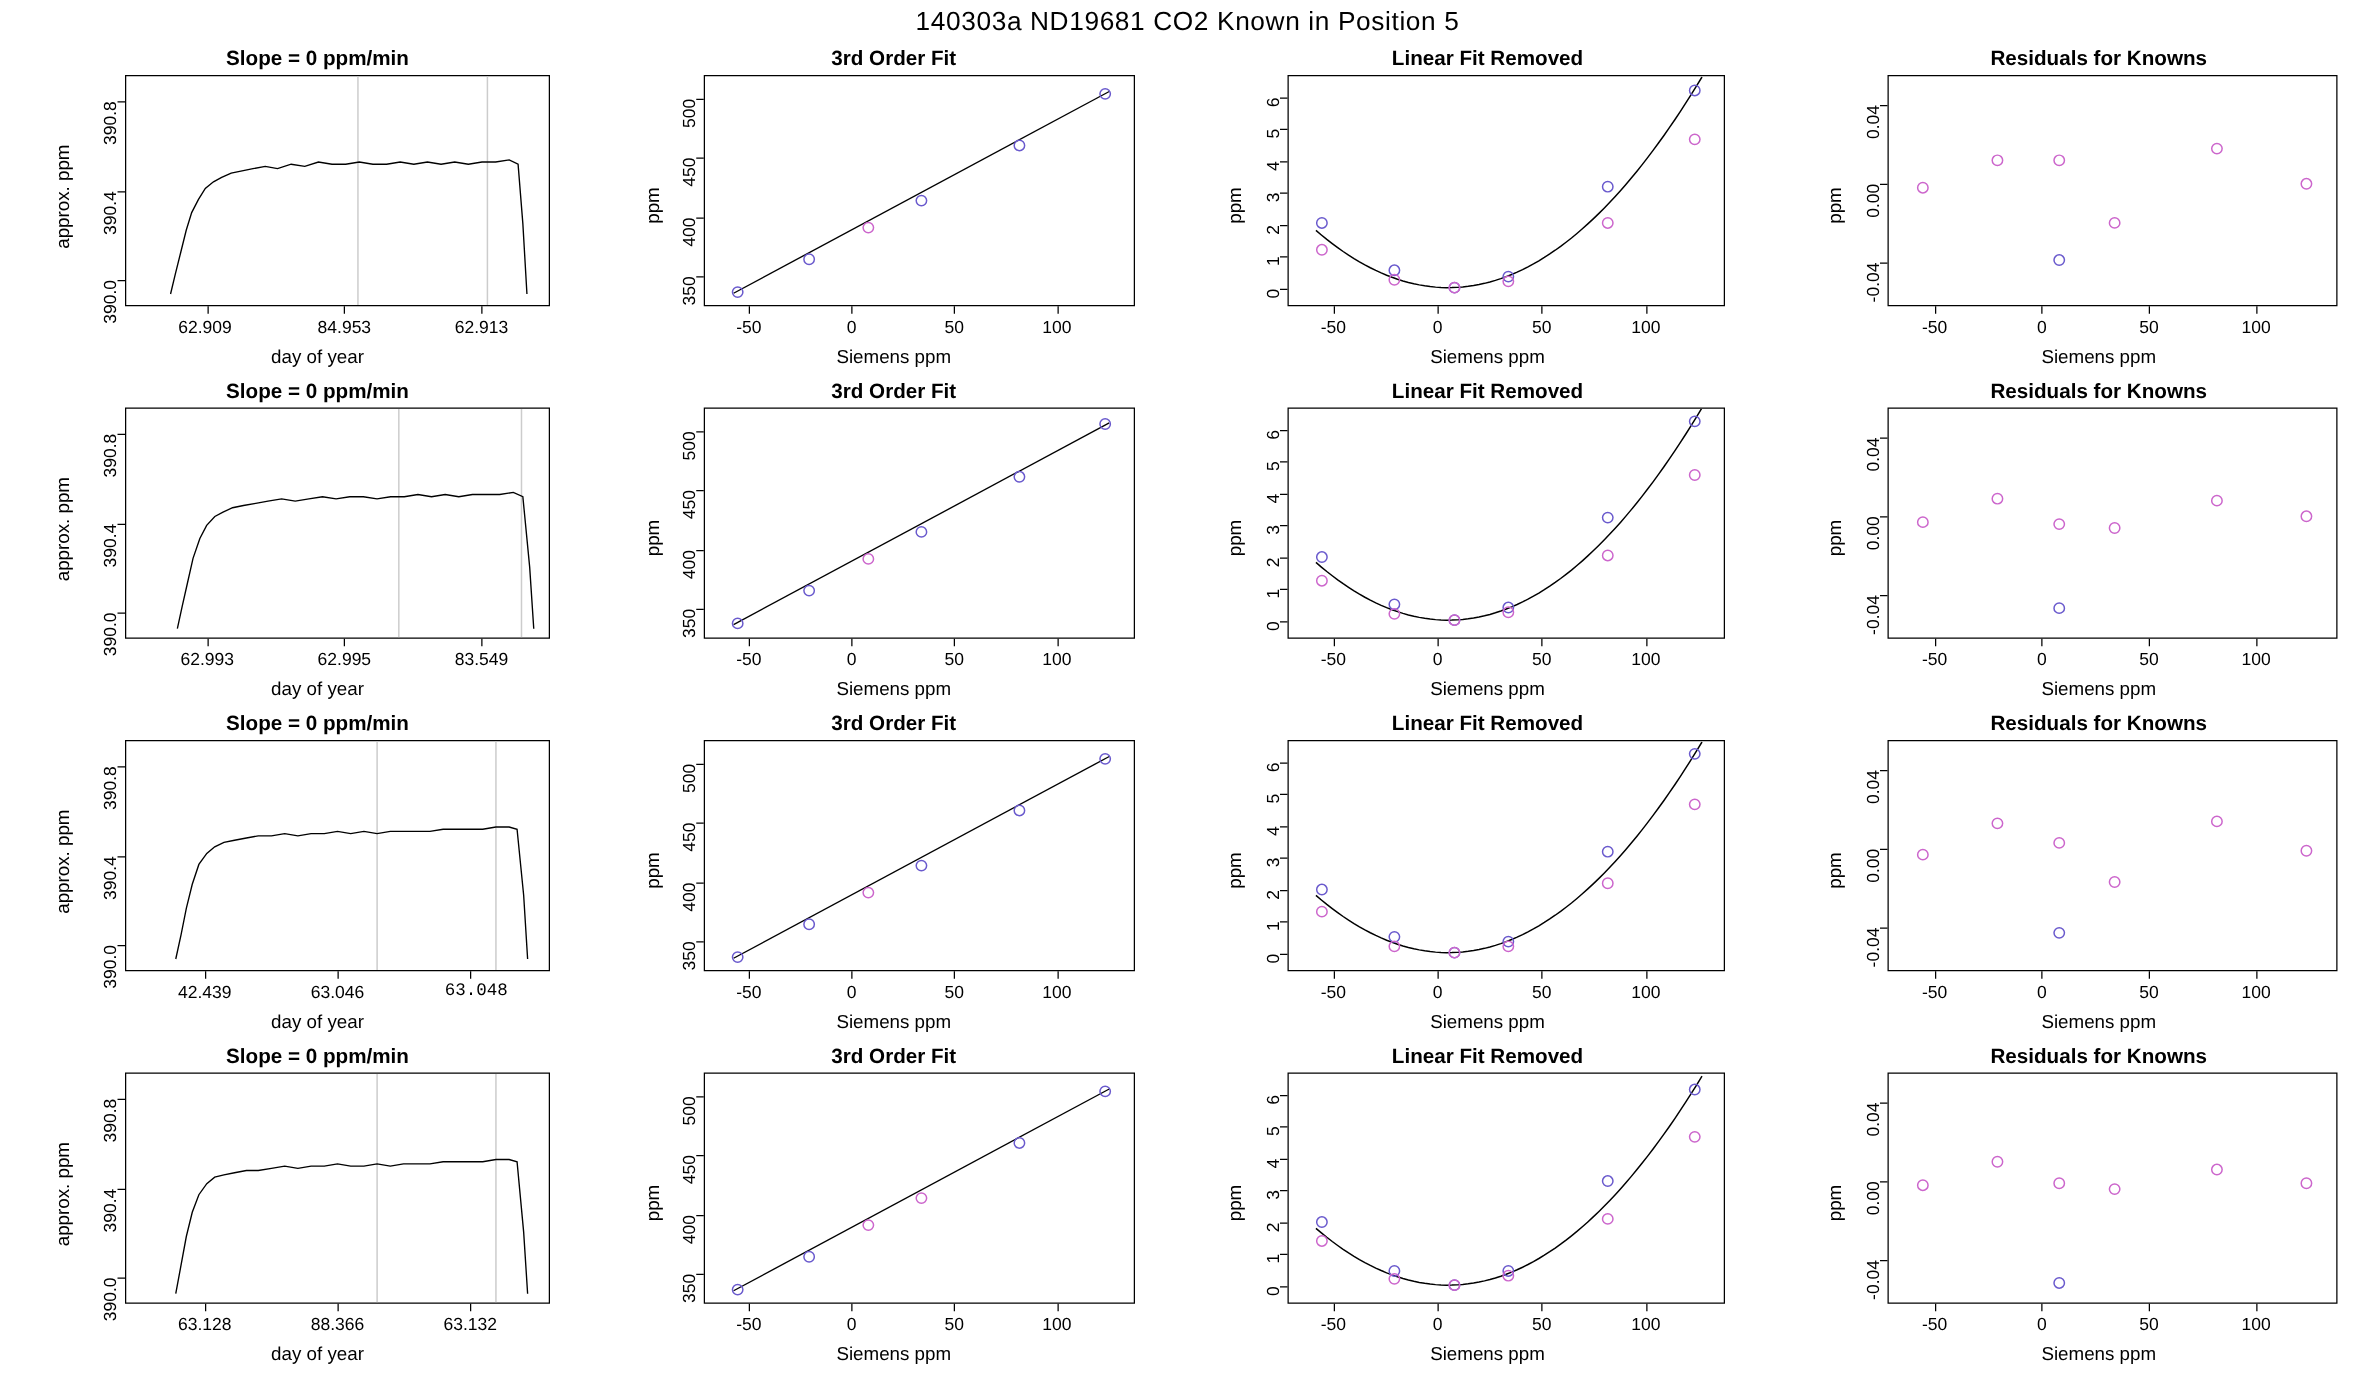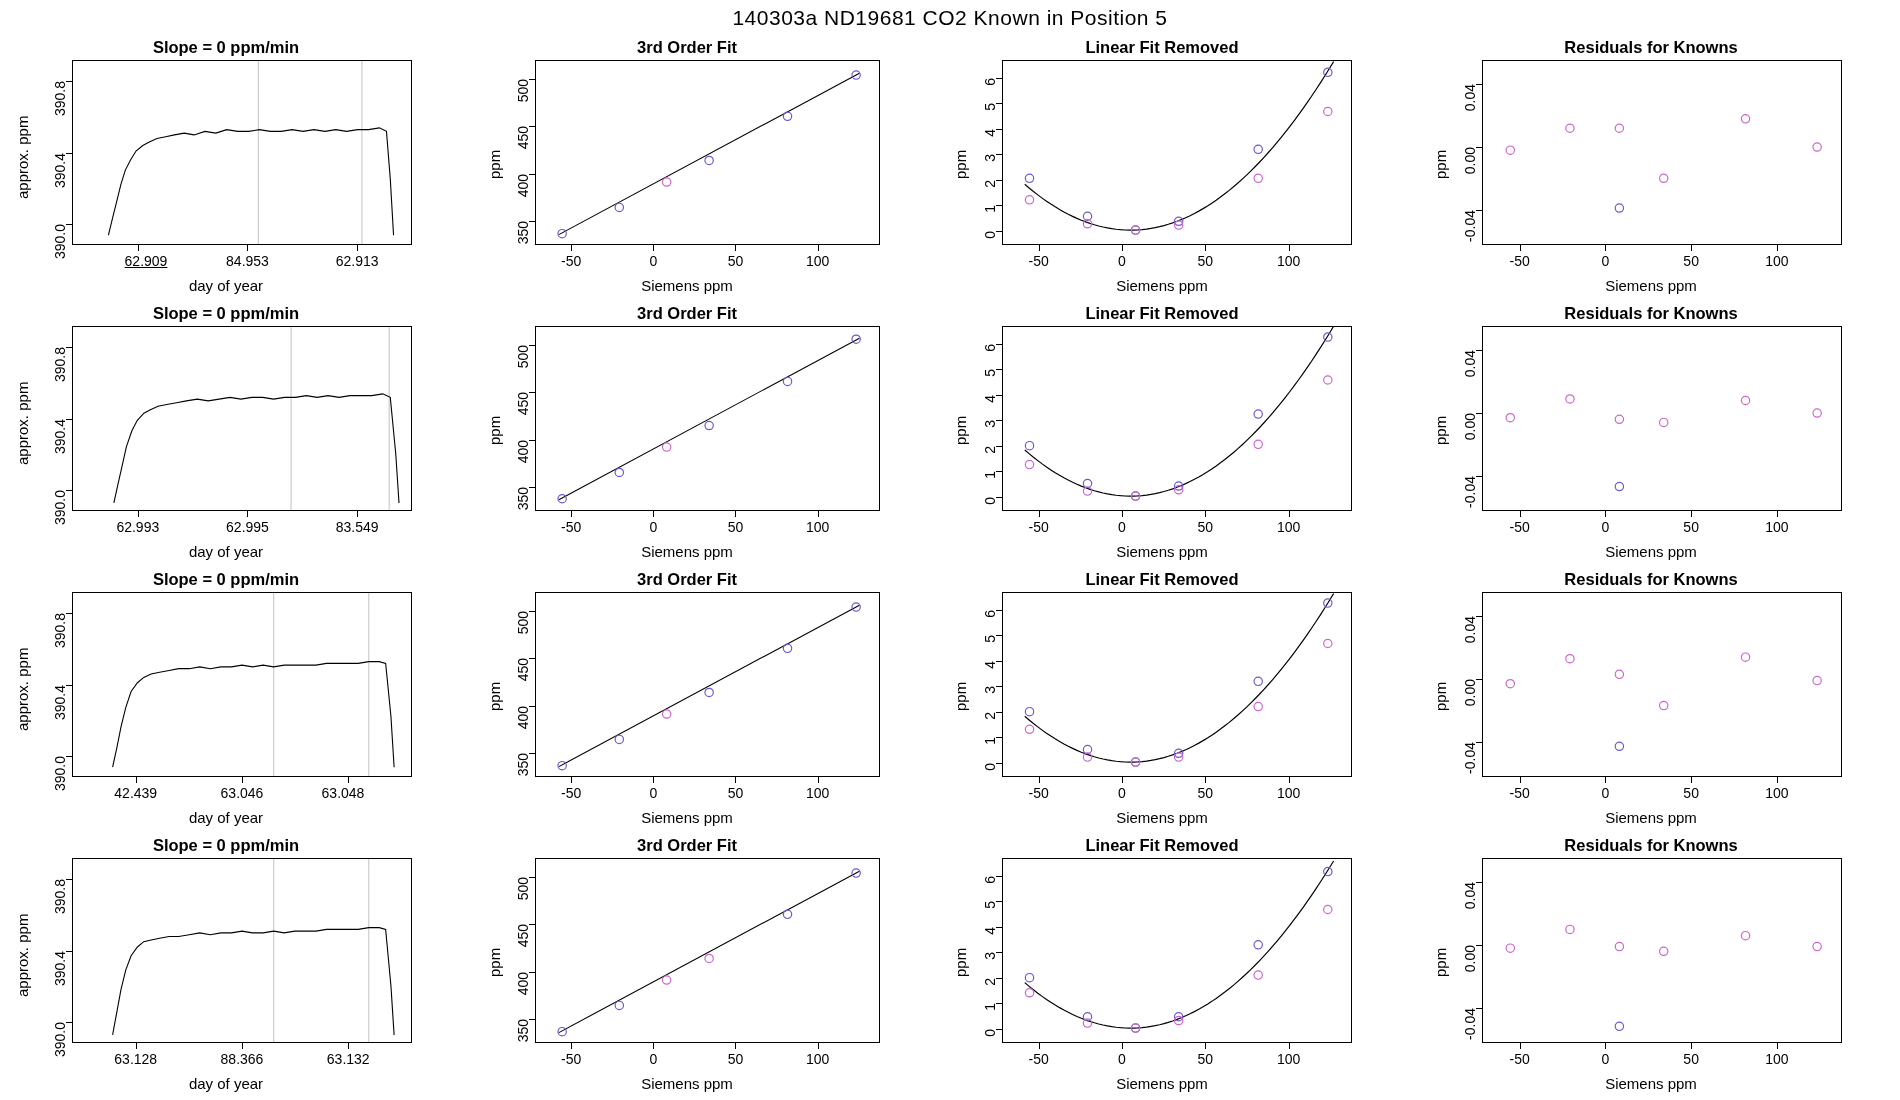--- a/index.html
+++ b/index.html
@@ -13,21 +13,21 @@
 
   .main-title{
     position:absolute;top:6px;left:0;width:1900px;
     text-align:center;font-size:21px;letter-spacing:0.5px;
   }
 
   .grid{
     position:absolute;top:34px;left:0;width:1900px;height:1066px;
   }
   .row{position:relative;width:1900px;height:266px;}
-  .cell{position:absolute;top:0;height:266px;}
+  .cell{position:absolute;top:0;height:266px;margin-left:28px;}
   .c0{left:0px;width:452px;}
   .c1{left:452px;width:470px;}
   .c2{left:922px;width:480px;}
   .c3{left:1402px;width:498px;}
 
   .panel-title{
     position:absolute;top:4px;left:0;width:100%;
     text-align:center;font-size:16.5px;font-weight:bold;
   }
 
@@ -81,21 +81,21 @@
       <div class="row">
         <div class="cell c0">
           <div class="panel-title">Slope =  0  ppm/min</div>
           <div class="plot p0">
             <svg class="svgfull" viewBox="0 0 340 185" preserveAspectRatio="none">
               <line x1="186.45161290318808" y1="0" x2="186.45161290318808" y2="185" stroke="#cccccc" stroke-width="1.2"></line>
               <line x1="290.6451612902409" y1="0" x2="290.6451612902409" y2="185" stroke="#cccccc" stroke-width="1.2"></line>
               <path d="M35.65 176.11 L39.48 160.10 L43.87 142.31 L48.26 124.52 L52.65 110.29 L58.13 99.62 L63.61 90.72 L70.19 85.38 L76.77 81.83 L84.45 78.27 L93.23 76.49 L102.00 74.71 L111.87 72.93 L121.74 74.71 L132.71 71.15 L143.68 72.93 L154.65 69.38 L165.61 71.15 L176.58 71.15 L187.55 69.38 L198.52 71.15 L209.48 71.15 L220.45 69.38 L231.42 71.15 L242.39 69.38 L253.35 71.15 L264.32 69.38 L275.29 71.15 L286.26 69.38 L297.23 69.38 L308.19 67.60 L315.32 71.15 L319.16 119.18 L322.45 176.11 " fill="none" stroke="#000000" stroke-width="1.1"></path>
             </svg>
           </div>
-          <div class="tickx" style="left: 146px; top: 219px; text-decoration: underline;">62.909</div>
+          <div class="tickx" style="left: 136px; top: 219px;">62.909</div>
           <div style="position: absolute; left: 137.806px; top: 211px; width: 1px; height: 6px; background: rgb(0, 0, 0);"></div>
           <div class="tickx" style="left: 247.484px; top: 219px;">84.953</div>
           <div style="position: absolute; left: 247.484px; top: 211px; width: 1px; height: 6px; background: rgb(0, 0, 0);"></div>
           <div class="tickx" style="left: 357.161px; top: 219px;">62.913</div>
           <div style="position: absolute; left: 357.161px; top: 211px; width: 1px; height: 6px; background: rgb(0, 0, 0);"></div>
           <div class="tickyv" style="left: 60px; top: 189.654px; transform: translate(-100%, -50%) rotate(-90deg); transform-origin: 100% 50%;">390.0</div>
           <div style="position: absolute; left: 66px; top: 189.654px; width: 6px; height: 1px; background: rgb(0, 0, 0);"></div>
           <div class="tickyv" style="left: 60px; top: 118.5px; transform: translate(-100%, -50%) rotate(-90deg); transform-origin: 100% 50%;">390.4</div>
           <div style="position: absolute; left: 66px; top: 118.5px; width: 6px; height: 1px; background: rgb(0, 0, 0);"></div>
           <div class="tickyv" style="left: 60px; top: 47.3462px; transform: translate(-100%, -50%) rotate(-90deg); transform-origin: 100% 50%;">390.8</div>
@@ -349,21 +349,21 @@
             <svg class="svgfull" viewBox="0 0 340 185" preserveAspectRatio="none">
               <line x1="201.87499999992923" y1="0" x2="201.87499999992923" y2="185" stroke="#cccccc" stroke-width="1.2"></line>
               <line x1="297.50000000009436" y1="0" x2="297.50000000009436" y2="185" stroke="#cccccc" stroke-width="1.2"></line>
               <path d="M39.84 176.11 L44.09 156.54 L48.34 135.19 L53.12 115.63 L58.44 99.62 L64.81 90.72 L71.19 85.38 L78.63 81.83 L87.13 80.05 L96.69 78.27 L106.25 76.49 L116.88 76.49 L127.50 74.71 L138.13 76.49 L148.75 74.71 L159.38 74.71 L170.00 72.93 L180.62 74.71 L191.25 72.93 L201.87 74.71 L212.50 72.93 L223.12 72.93 L233.75 72.93 L244.38 72.93 L255.00 71.15 L265.63 71.15 L276.25 71.15 L286.88 71.15 L297.50 69.38 L308.13 69.38 L314.50 71.15 L319.81 124.52 L323.00 176.11 " fill="none" stroke="#000000" stroke-width="1.1"></path>
             </svg>
           </div>
           <div class="tickx" style="left: 135.75px; top: 219px;">42.439</div>
           <div style="position: absolute; left: 135.75px; top: 211px; width: 1px; height: 6px; background: rgb(0, 0, 0);"></div>
           <div class="tickx" style="left: 242px; top: 219px;">63.046</div>
           <div style="position: absolute; left: 242px; top: 211px; width: 1px; height: 6px; background: rgb(0, 0, 0);"></div>
-          <div class="tickx" style="left: 343px; top: 219px;">63.048</div>
+          <div class="tickx" style="left: 353px; top: 219px; font-family: Liberation Mono, monospace;">63.048</div>
           <div style="position: absolute; left: 348.25px; top: 211px; width: 1px; height: 6px; background: rgb(0, 0, 0);"></div>
           <div class="tickyv" style="left: 60px; top: 189.654px; transform: translate(-100%, -50%) rotate(-90deg); transform-origin: 100% 50%;">390.0</div>
           <div style="position: absolute; left: 66px; top: 189.654px; width: 6px; height: 1px; background: rgb(0, 0, 0);"></div>
           <div class="tickyv" style="left: 60px; top: 118.5px; transform: translate(-100%, -50%) rotate(-90deg); transform-origin: 100% 50%;">390.4</div>
           <div style="position: absolute; left: 66px; top: 118.5px; width: 6px; height: 1px; background: rgb(0, 0, 0);"></div>
           <div class="tickyv" style="left: 60px; top: 47.3462px; transform: translate(-100%, -50%) rotate(-90deg); transform-origin: 100% 50%;">390.8</div>
           <div style="position: absolute; left: 66px; top: 47.3462px; width: 6px; height: 1px; background: rgb(0, 0, 0);"></div>
           <div class="xlab">day of year</div>
           <div class="ylab ylab0">approx. ppm</div>
         </div>

